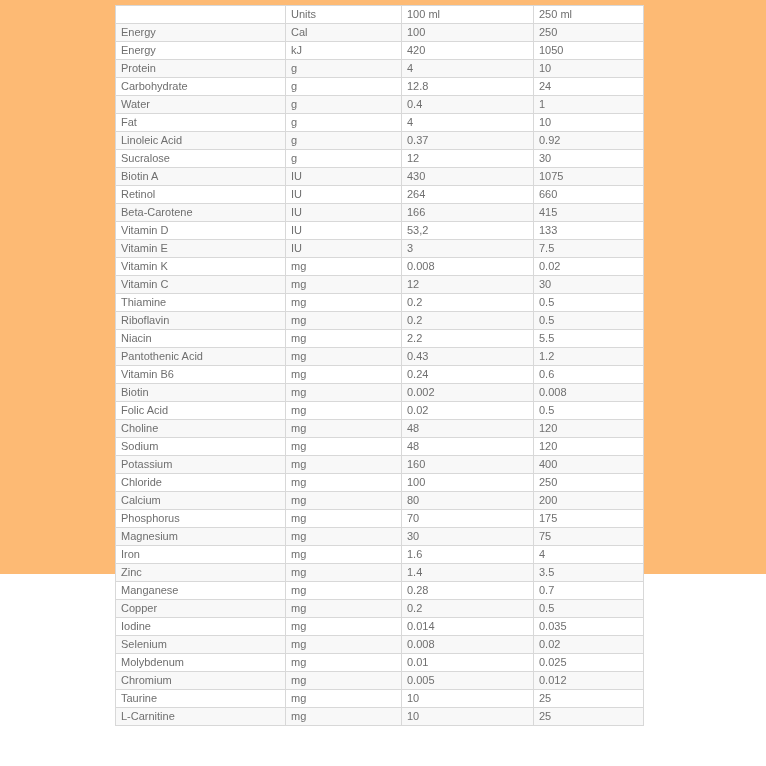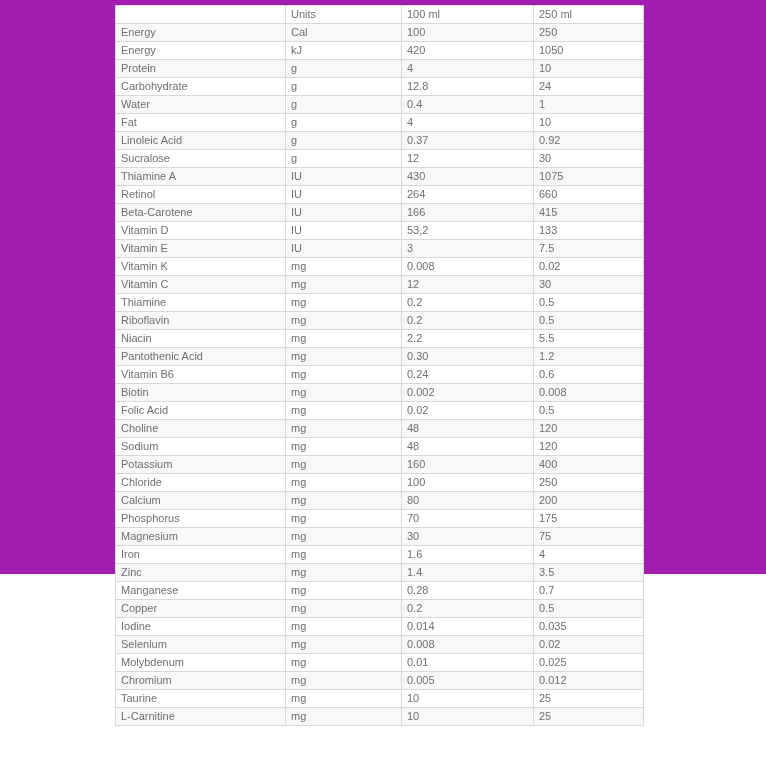--- a/index.html
+++ b/index.html
@@ -7,21 +7,21 @@
     width: 766px;
     height: 766px;
     background: #ffffff;
     font-family: "Liberation Sans", "DejaVu Sans", sans-serif;
     overflow: hidden;
   }
   .page {
     position: relative;
     width: 766px;
     height: 574px;
-    background: #a21caf;
+    background: #fdba74;
   }
   table.nutrition {
     position: absolute;
     left: 115px;
     top: 5px;
     width: 528px;
     border-collapse: collapse;
     table-layout: fixed;
     font-size: 11px;
     color: #6f6f6f;
@@ -108,21 +108,21 @@
           <td>0.37</td>
           <td>0.92</td>
         </tr>
         <tr>
           <td>Sucralose</td>
           <td>g</td>
           <td>12</td>
           <td>30</td>
         </tr>
         <tr>
-          <td>Thiamine A</td>
+          <td>Biotin A</td>
           <td>IU</td>
           <td>430</td>
           <td>1075</td>
         </tr>
         <tr>
           <td>Retinol</td>
           <td>IU</td>
           <td>264</td>
           <td>660</td>
         </tr>
@@ -170,21 +170,21 @@
         </tr>
         <tr>
           <td>Niacin</td>
           <td>mg</td>
           <td>2.2</td>
           <td>5.5</td>
         </tr>
         <tr>
           <td>Pantothenic Acid</td>
           <td>mg</td>
-          <td>0.30</td>
+          <td>0.43</td>
           <td>1.2</td>
         </tr>
         <tr>
           <td>Vitamin B6</td>
           <td>mg</td>
           <td>0.24</td>
           <td>0.6</td>
         </tr>
         <tr>
           <td>Biotin</td>

